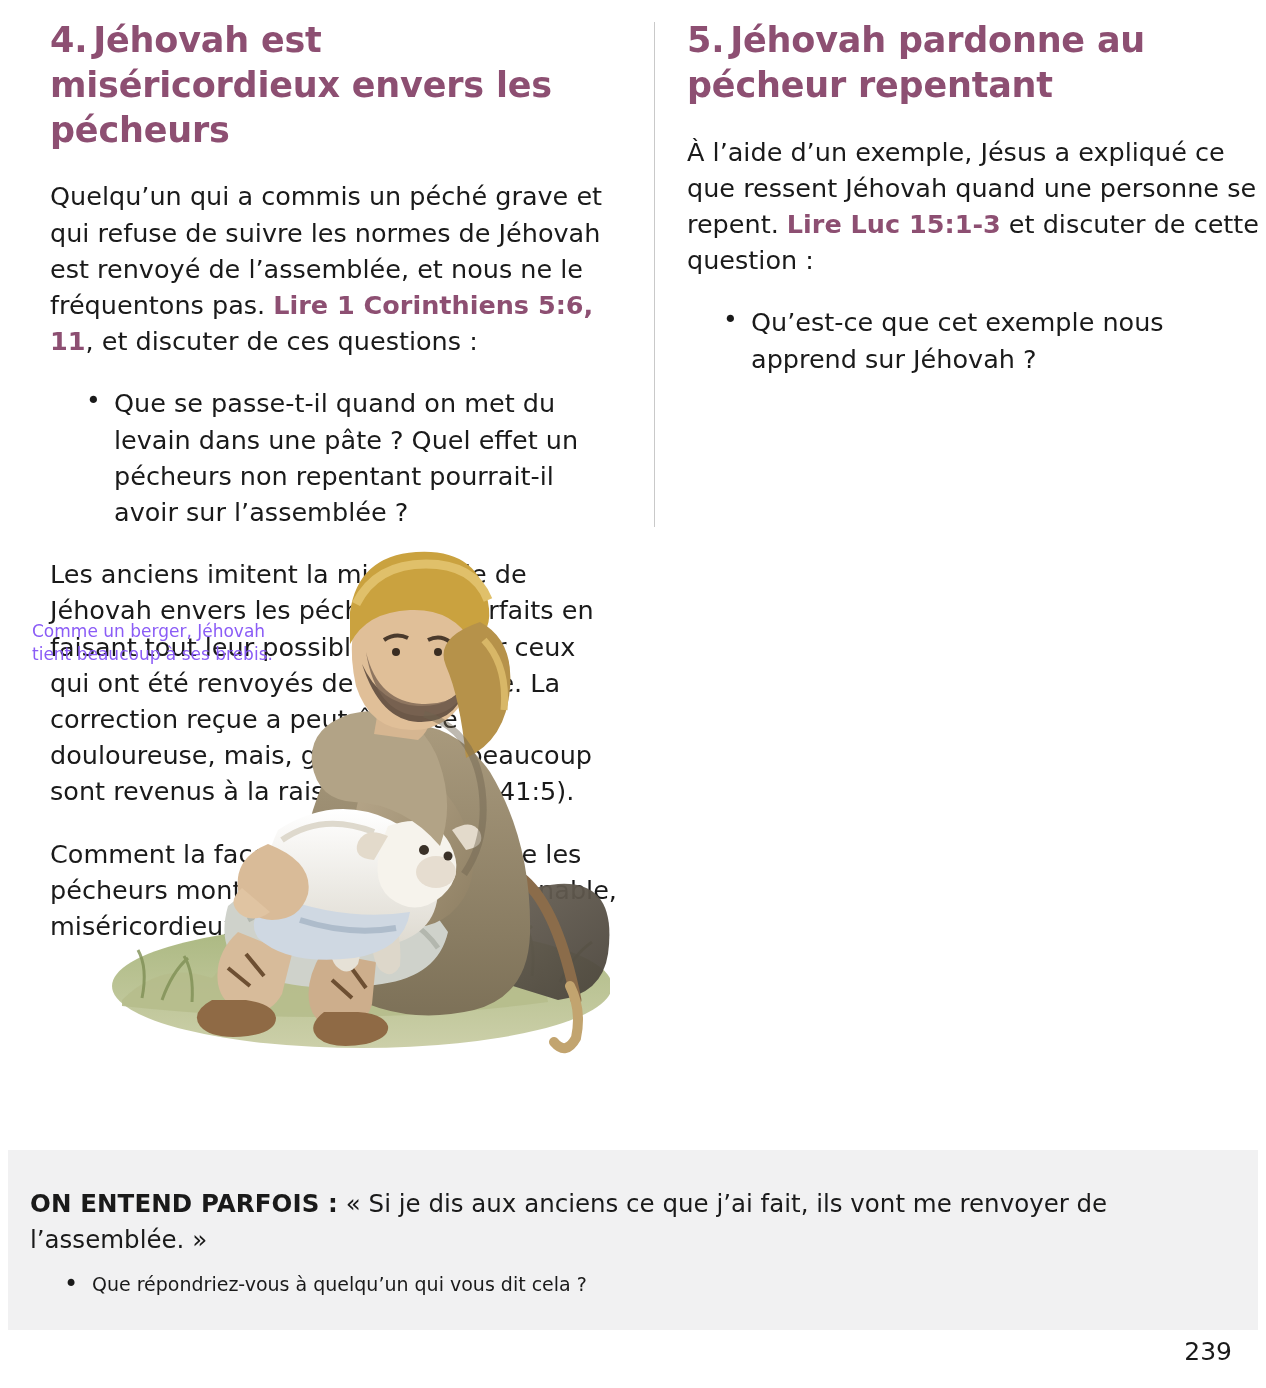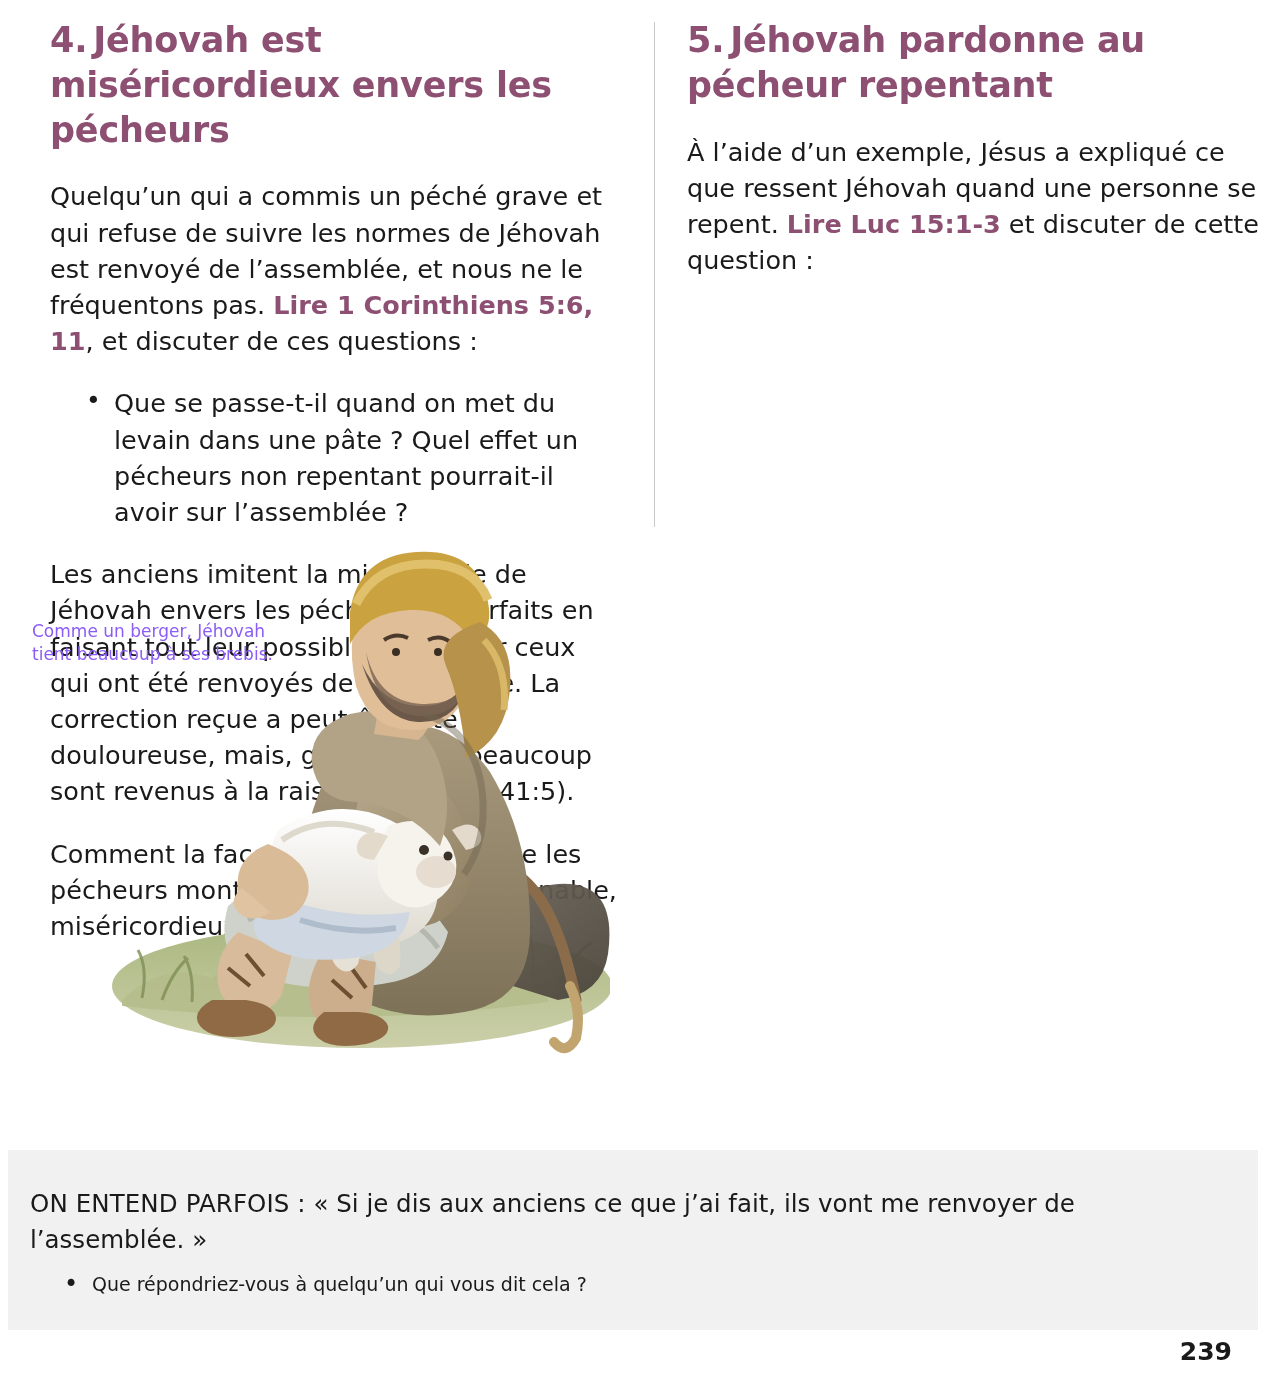--- a/index.html
+++ b/index.html
@@ -128,21 +128,21 @@
     background: #f1f1f2;
     box-sizing: border-box;
     padding: 36px 30px 0 22px;
   }
   .bottom-box .lead {
     font-size: 24.5px;
     line-height: 1.45;
     margin: 0 0 14px 0;
   }
   .bottom-box .lead b {
-    font-weight: normal;
+    font-weight: bold;
     letter-spacing: 0.1px;
     text-align: right;
   }
   .bottom-box ul {
     list-style: none;
     margin: 0;
     padding: 0 0 0 34px;
   }
   .bottom-box ul li {
     position: relative;
@@ -155,21 +155,21 @@
     position: absolute;
     left: 0;
     top: -3px;
     font-size: 24px;
   }
   .page-number {
     position: absolute;
     right: 34px;
     bottom: 22px;
     font-size: 25px;
-    font-weight: bold;
+    font-weight: normal;
     color: #1a1a1a;
   }
 </style>
 </head>
 <body>
 
 <div class="page">
 
   <div class="columns">
 
@@ -191,20 +191,23 @@
 
     <div class="col-divider"></div>
 
     <div class="col-right">
       <h2 class="section-title">
         <span class="num">5.</span><span>Jéhovah pardonne au pécheur repentant</span>
       </h2>
 
       <p class="body"><span>À l’aide d’un exemple, Jésus a expliqué ce que ressent Jéhovah quand une personne se repent. </span><span class="scripture">Lire Luc 15:1-3</span><span> et discuter de cette question :</span></p>
 
+      <ul class="qlist">
+        <li>Qu’est-ce que cet exemple nous apprend sur Jéhovah ?</li>
+      </ul>
 
 
     </div>
   </div>
 
   <div class="picture-block">
     <div class="caption">Comme un berger, Jéhovah tient beaucoup à ses brebis.</div>
 
     <svg class="illustration" viewBox="0 0 578 560">
       <defs>

